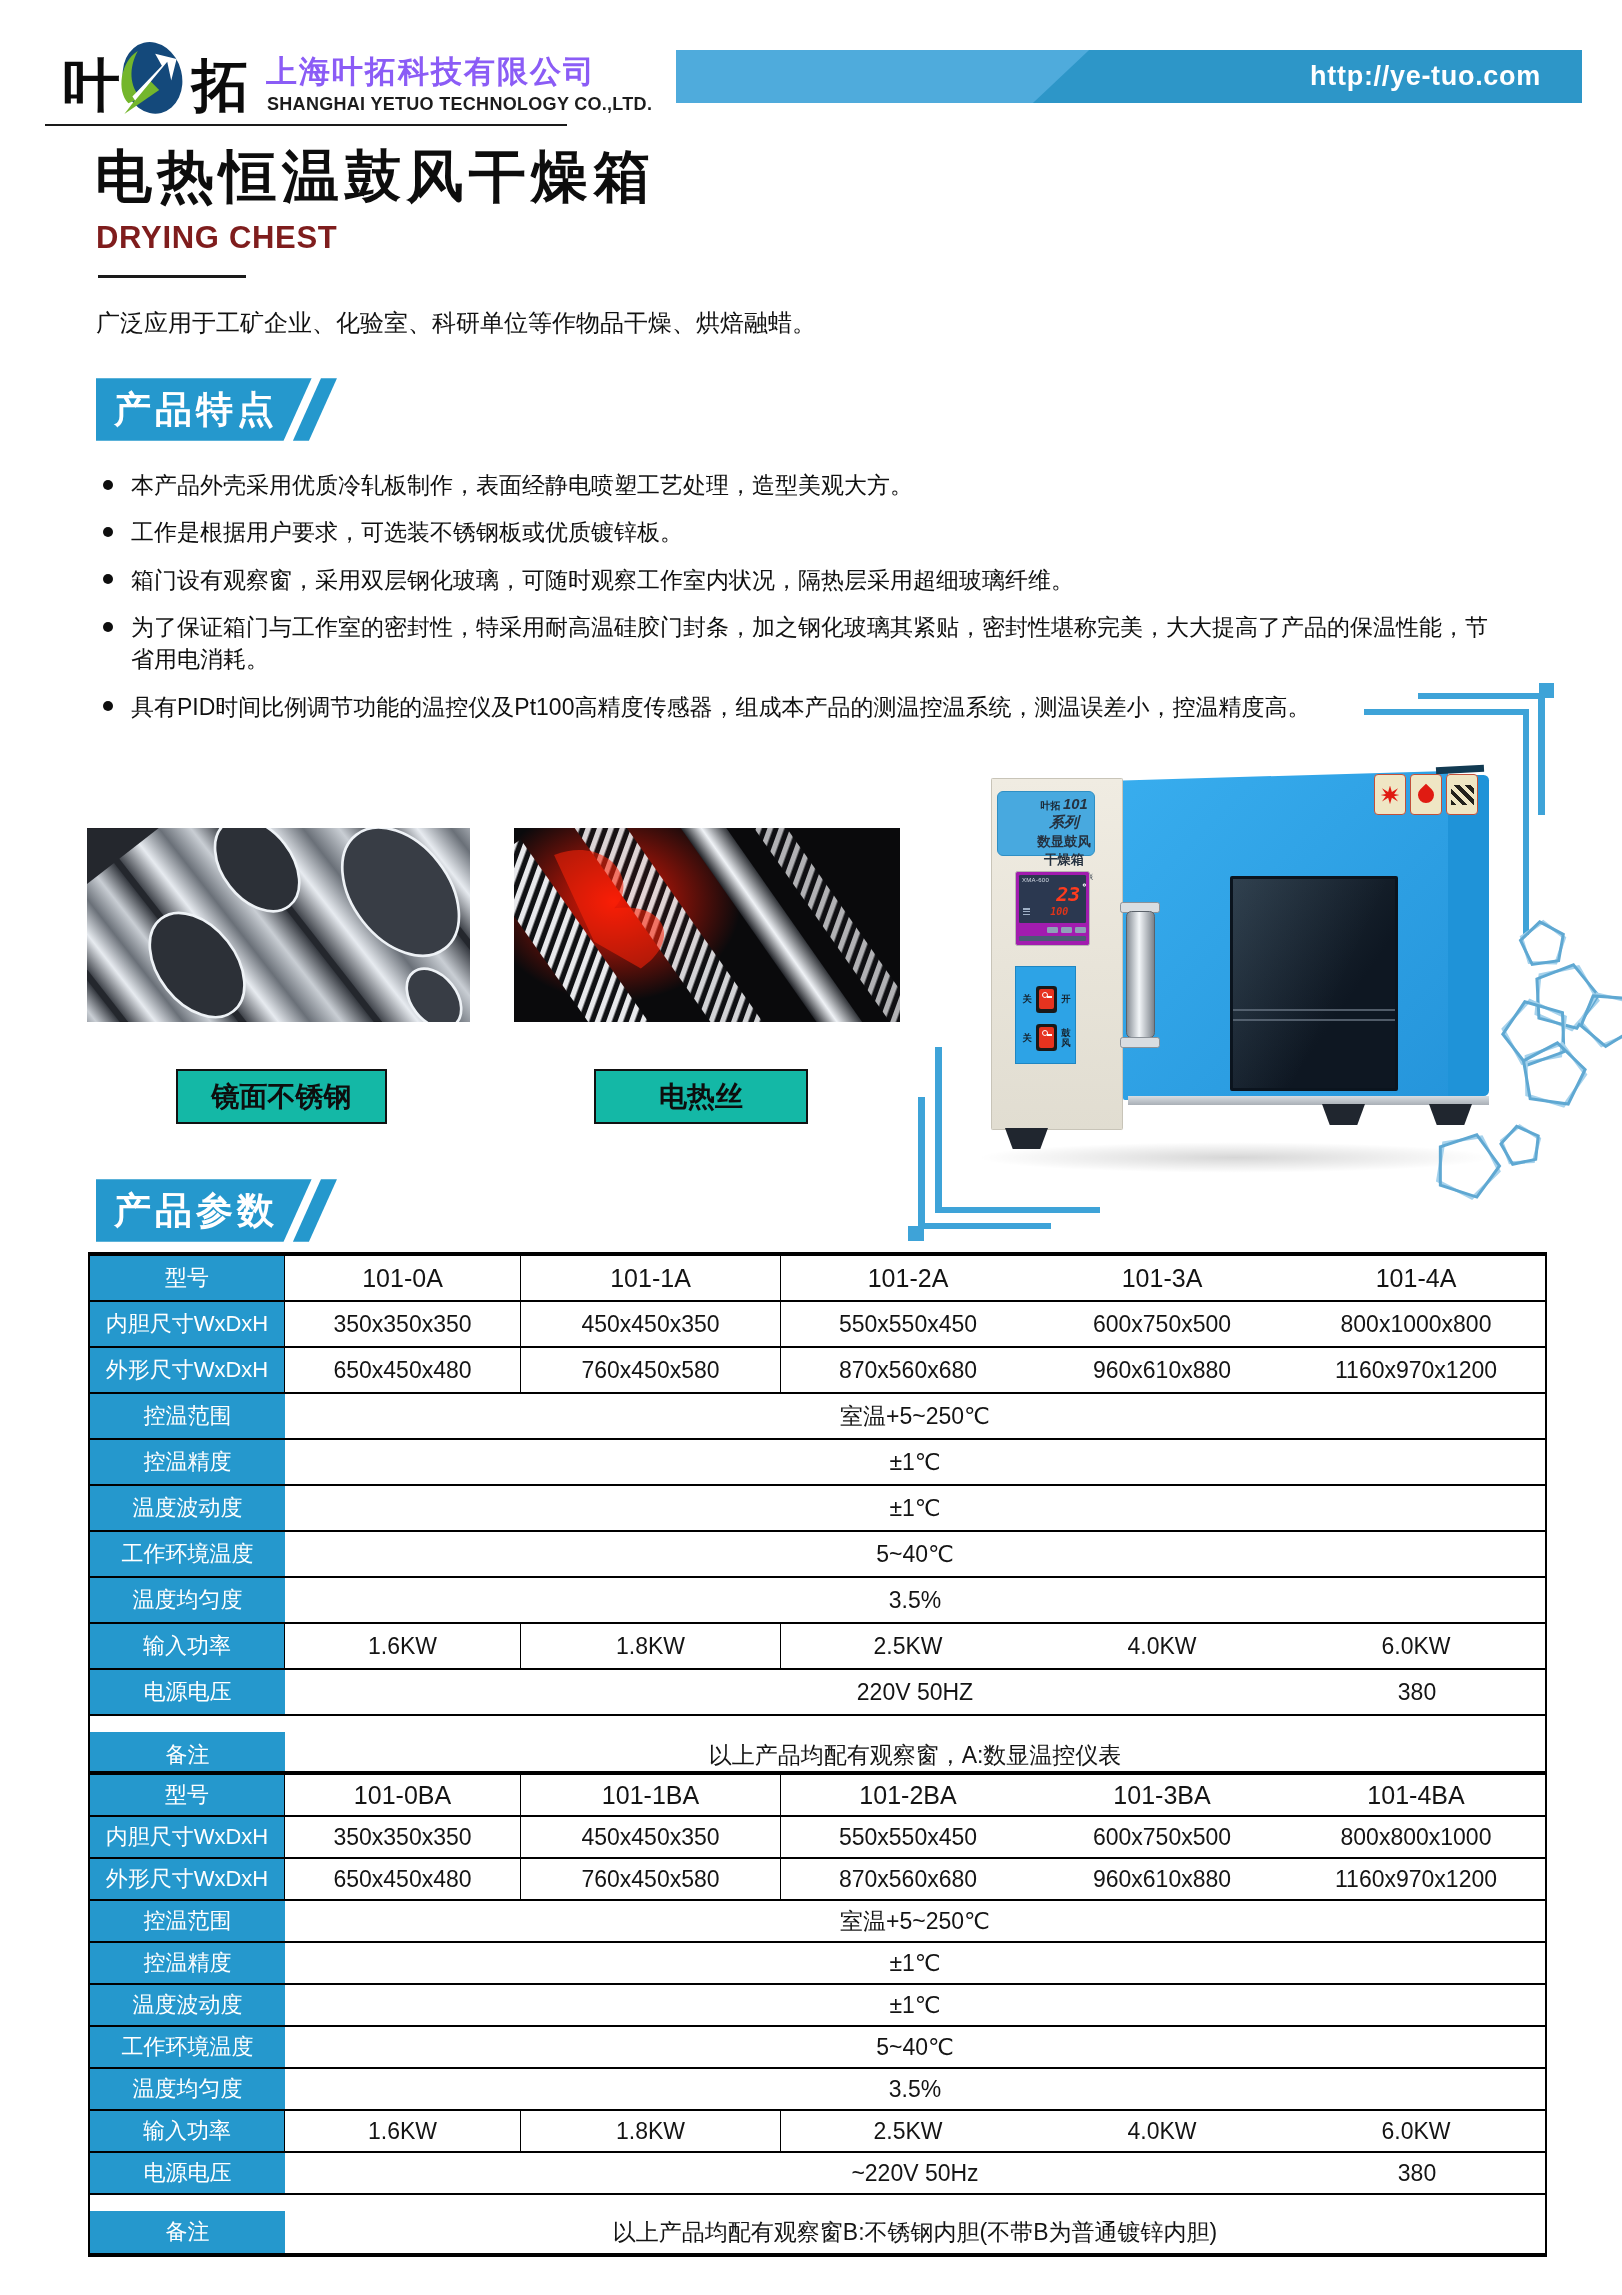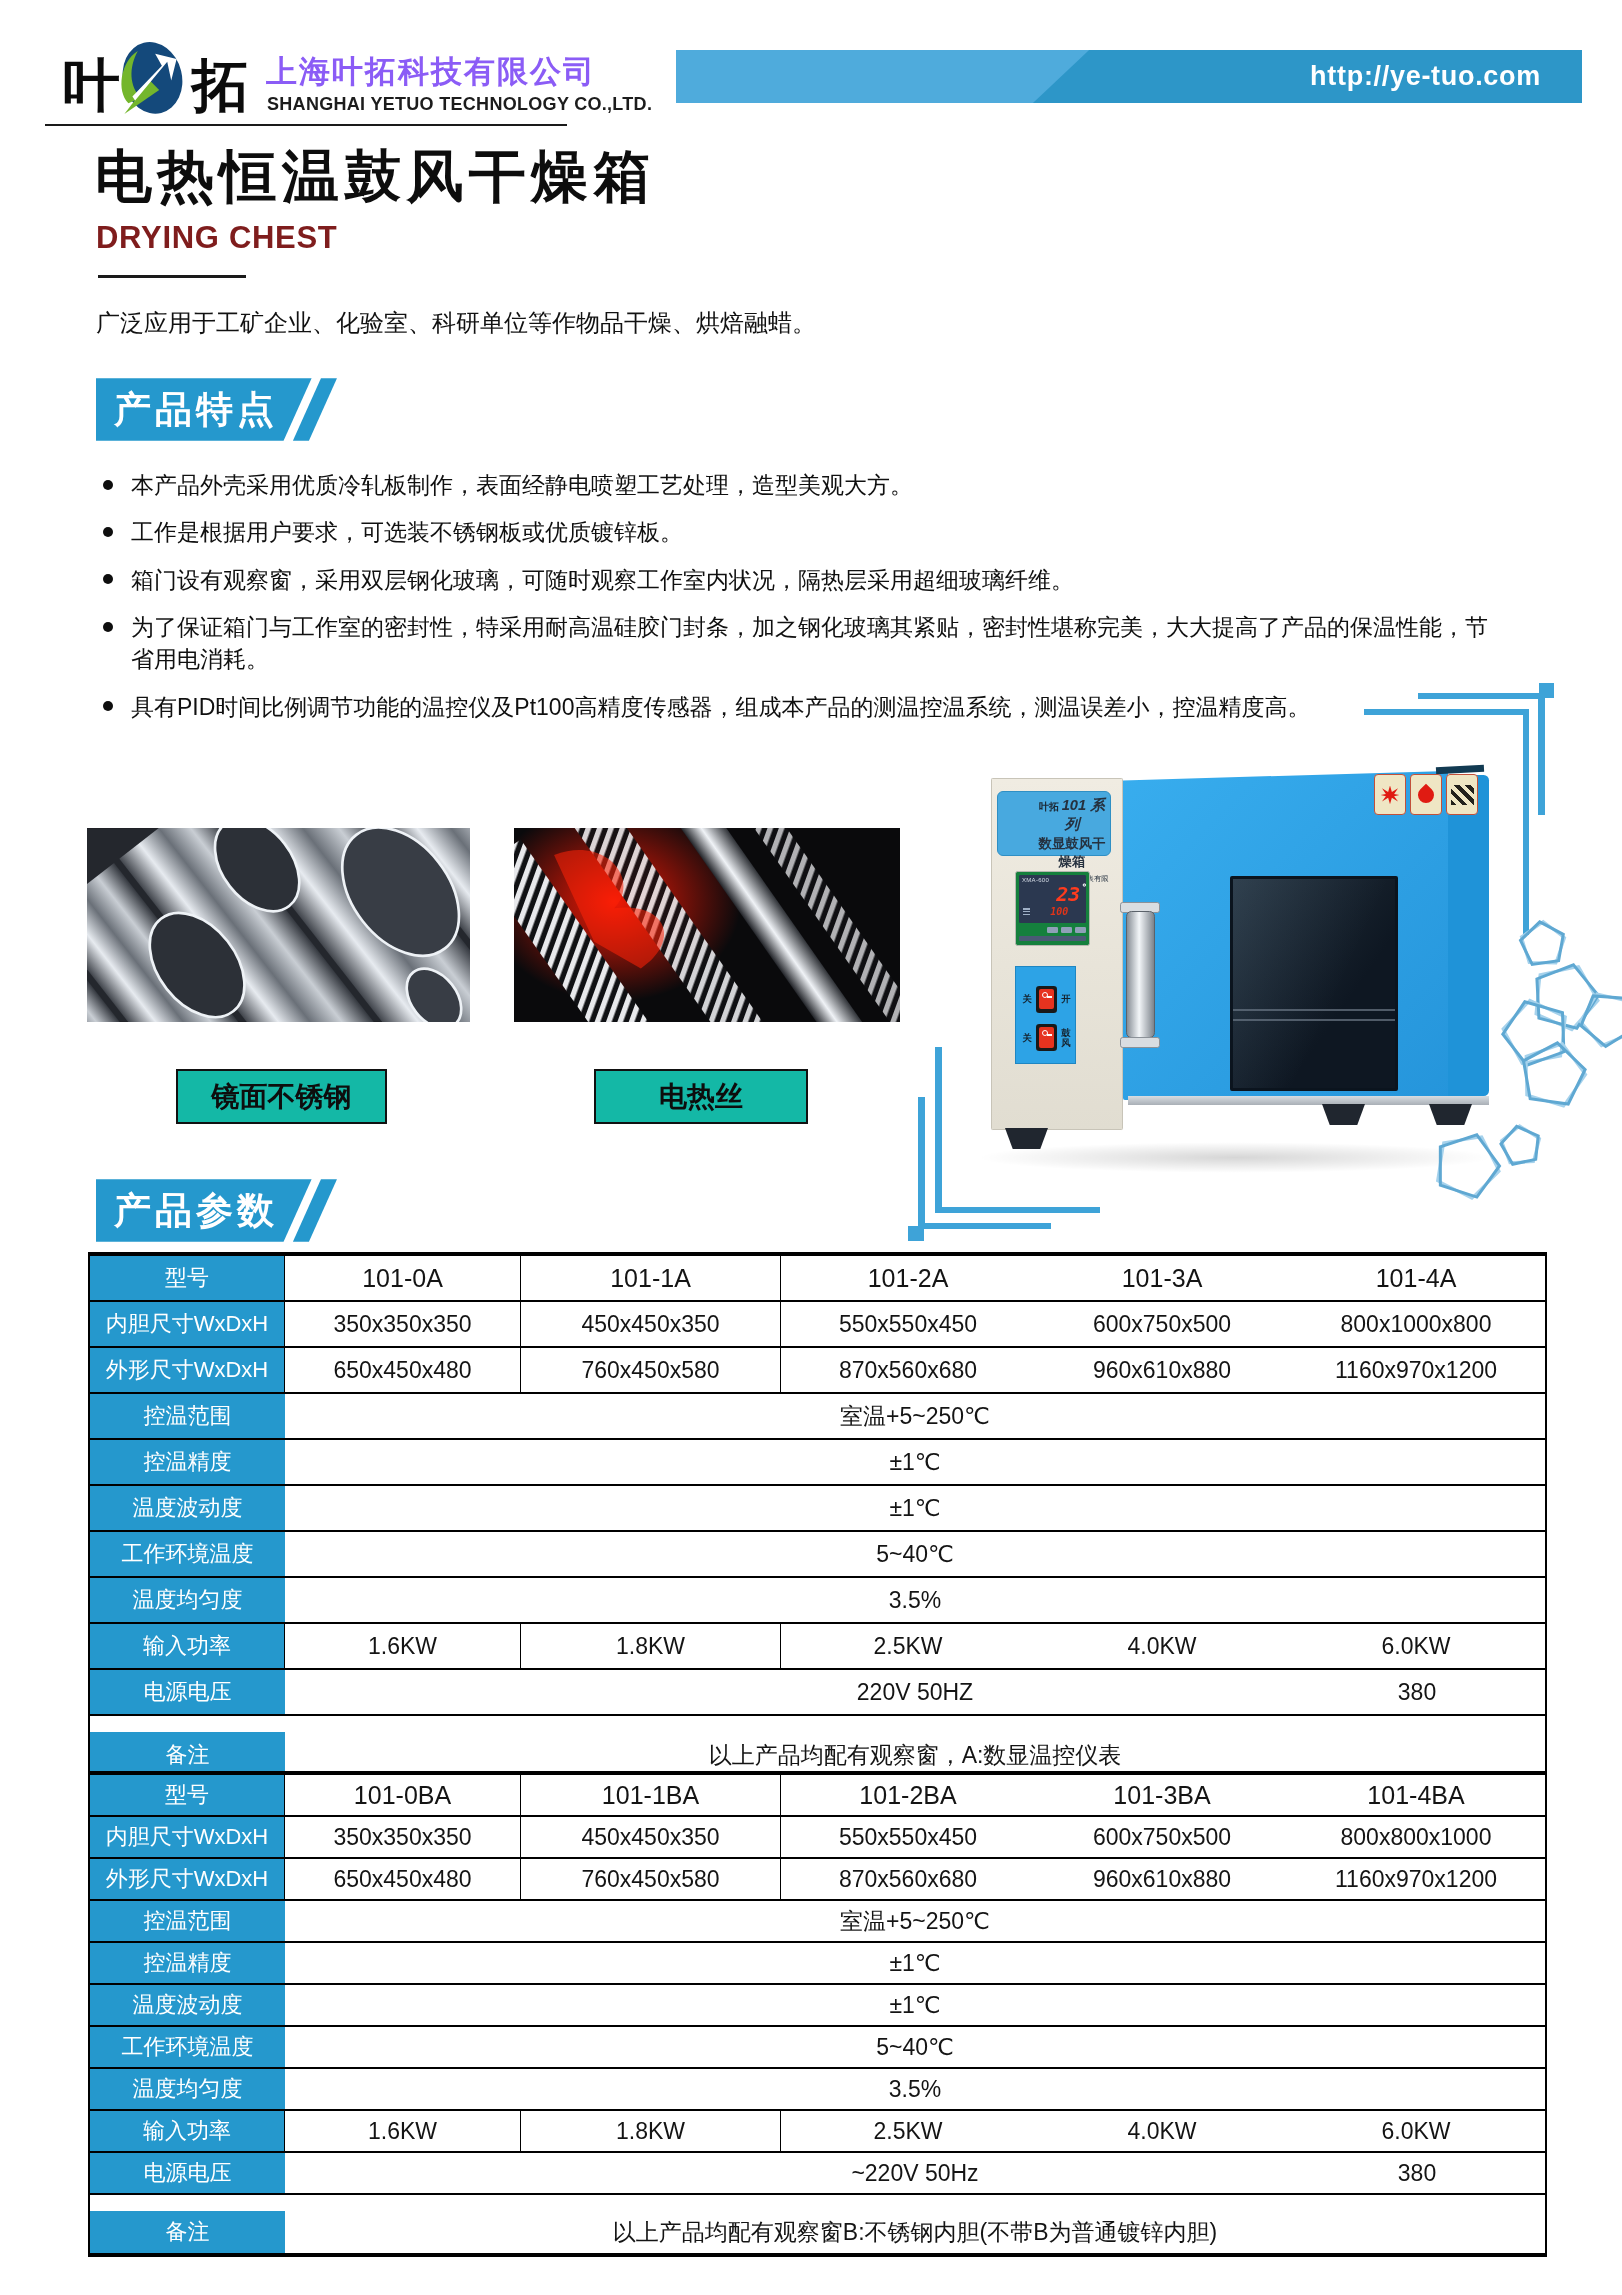--- a/index.html
+++ b/index.html
@@ -59,27 +59,27 @@
     background:radial-gradient(ellipse at center,rgba(0,0,0,.16),rgba(0,0,0,0) 70%);}
   #oven .left-panel{position:absolute;left:23.4px;top:27px;width:132px;height:352px;
     background:linear-gradient(180deg,#F0ECE2,#E1DDD1);border:0.7px solid #C8C4B8;border-radius:1.3px;box-sizing:border-box;}
   #oven .door{position:absolute;left:155px;top:20px;width:325px;height:329px;border-radius:2px;
     background:linear-gradient(135deg,#38ADEE,#2595DB);clip-path:polygon(0 9.4px,100% 0,100% 100%,0 100%);}
   #oven .side{position:absolute;left:480px;top:24px;width:41px;height:321px;background:#1F93D8;border-radius:0 5.3px 5.3px 0;}
   #oven .top-edge{position:absolute;left:468px;top:14.7px;width:48px;height:6.7px;background:#123A52;transform:rotate(-3deg);}
   #oven .base-strip{position:absolute;left:160px;top:345px;width:361px;height:9.4px;
     background:linear-gradient(180deg,#D8DDE2,#A9AFB6);}
   .foot{position:absolute;width:43px;height:21px;background:#20262F;clip-path:polygon(0 0,100% 0,82% 100%,18% 100%);}
-  #oven .plate{position:absolute;left:29px;top:40px;width:114px;height:65px;background:#48A9DF;
+  #oven .plate{position:absolute;left:29px;top:40px;width:98px;height:65px;background:#48A9DF;
     border:0.7px solid #2F8FC4;border-radius:6px;color:#25313F;text-align:center;box-sizing:border-box;padding-top:4px;padding-left:36px;}
   #oven .plate .l1{font-size:14.7px;font-weight:800;font-style:italic;}
   #oven .plate .l1 .mark{font-style:normal;font-size:10px;font-weight:800;color:#1b2733;padding-right:2.7px;}
   #oven .plate .l2{font-size:13.4px;font-weight:800;margin-top:1.3px;}
   #oven .plate .l3{font-size:7.3px;margin-top:2.7px;}
-  #oven .controller{position:absolute;left:47px;top:120px;width:75px;height:75px;background:#15803d;
+  #oven .controller{position:absolute;left:47px;top:120px;width:75px;height:75px;background:#a21caf;
     border:1.3px solid #B7B7B1;border-radius:2.7px;box-sizing:border-box;padding:3.3px;}
   #oven .display{width:100%;height:48px;background:#2B3850;border-radius:1.3px;position:relative;overflow:hidden;}
   #oven .display .model{position:absolute;left:2.7px;top:2px;font-size:6px;color:#D7DEE8;letter-spacing:0.3px;}
   #oven .display .temp{position:absolute;right:5.3px;top:6.7px;font-size:20px;font-weight:700;font-style:italic;
     color:#FF3B1E;font-family:"DejaVu Sans Mono",monospace;}
   #oven .display .unit{position:absolute;right:-10.7px;top:-1.3px;font-size:8.7px;color:#fff;font-style:normal;}
   #oven .display .setv{position:absolute;right:17.4px;top:31px;font-size:10px;font-weight:700;font-style:italic;
     color:#E03418;font-family:"DejaVu Sans Mono",monospace;}
   #oven .display .ticks{position:absolute;left:4px;top:32px;width:6.7px;height:8px;
     background:repeating-linear-gradient(0deg,#9FB0C6 0 1.3px,transparent 1.3px 2.7px);}

